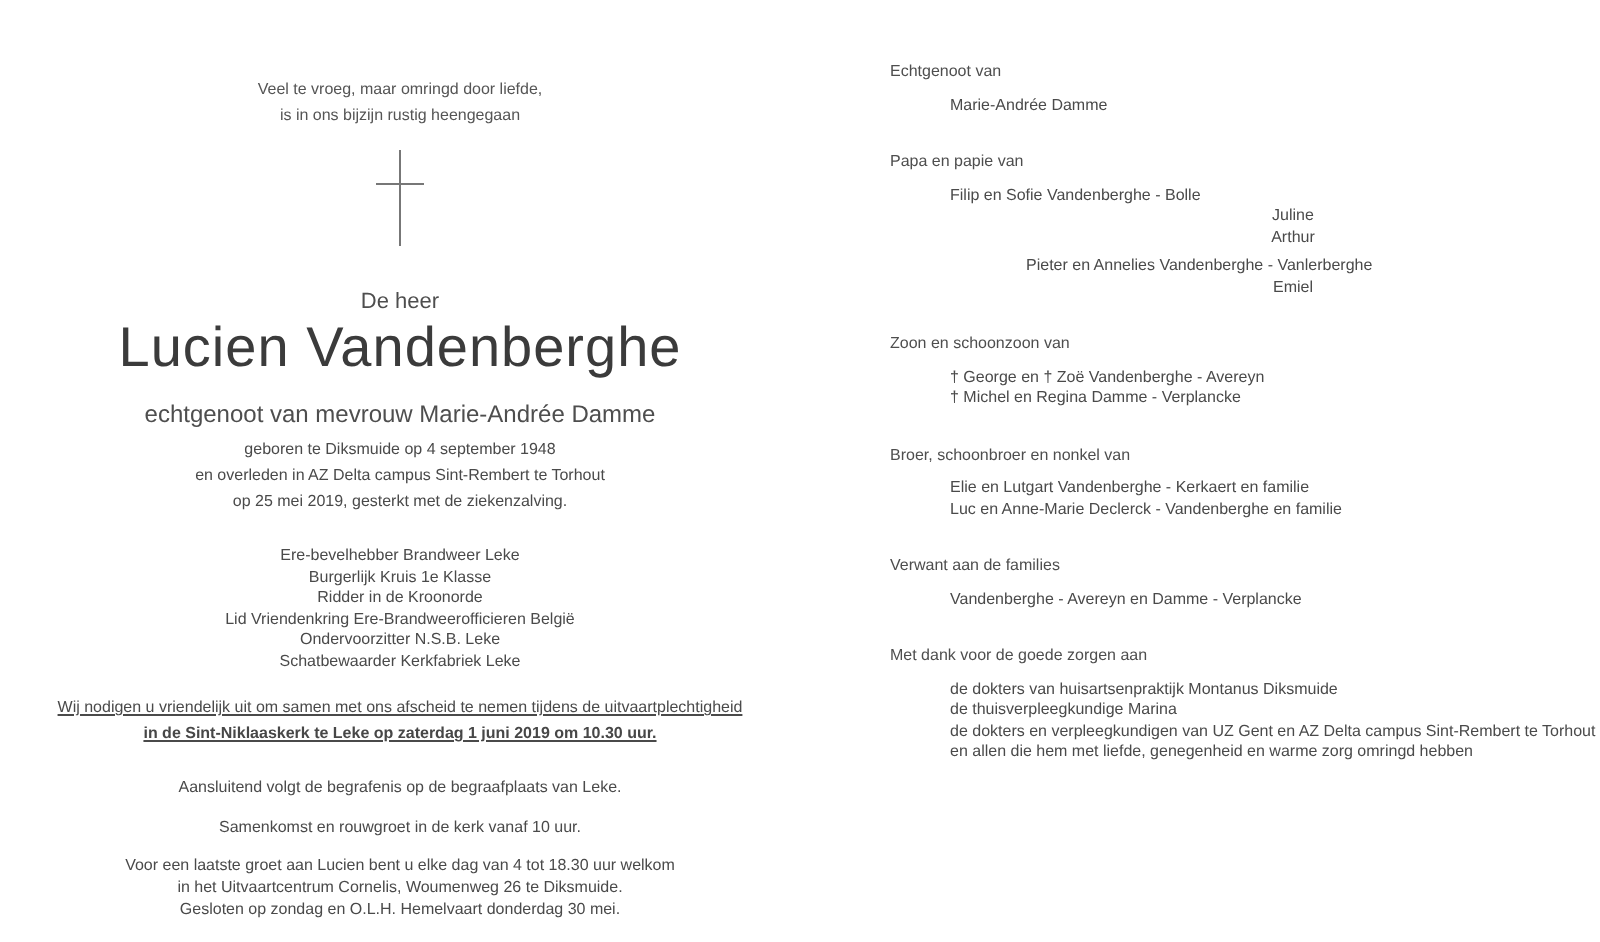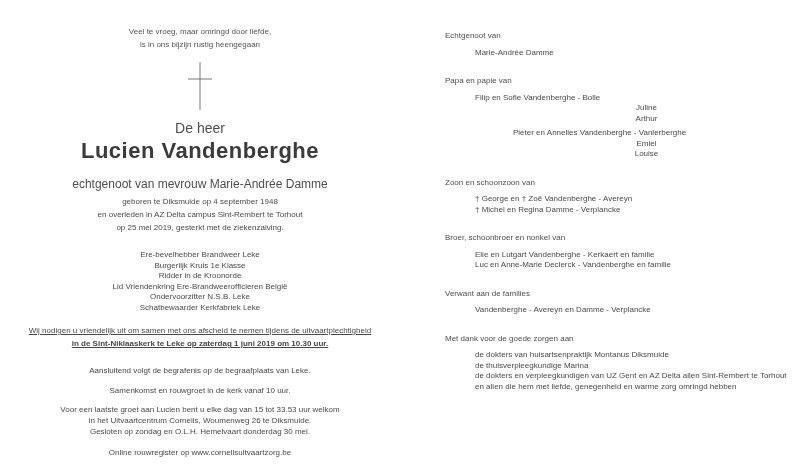--- a/index.html
+++ b/index.html
@@ -10,31 +10,31 @@
     color: #4a4a4a;
     overflow: hidden;
   }
   .card { position: relative; width: 800px; height: 471px; background: #ffffff; }
 
   
   .left-page {
     position: absolute; left: 0; top: 0;
     width: 400px; height: 405px;
     text-align: center;
-    padding-top: 25px;
+    padding-top: 38px;
     box-sizing: border-box;
   }
   .line { font-size: 8px; line-height: 13px; white-space: nowrap; }
   .opening .line { color: #555; }
   .cross-wrap { margin-top: 11px; height: 48px; }
-  .salutation { margin-top: 12px; font-size: 14px; line-height: 12px; color: #4e4e4e; }
+  .salutation { margin-top: 22px; font-size: 11px; line-height: 12px; color: #4e4e4e; }
   .deceased-name {
     margin-top: 4px;
-    font-size: 22px; line-height: 26px;
-    font-weight: bold;
+    font-size: 28px; line-height: 26px;
+    font-weight: normal;
     color: #3b3b3b;
     letter-spacing: 0.5px;
   }
   .spouse-line { margin-top: 13px; font-size: 12px; line-height: 14px; color: #4e4e4e; }
   .life-block { margin-top: 4px; }
   .honors-block { margin-top: 16px; }
   .honors-block .line { line-height: 10.5px; }
   .invite-block { margin-top: 11px; text-decoration: underline; }
   .invite-bold { font-weight: bold; color: #474747; }
   .burial-line { margin-top: 14px; }
@@ -100,21 +100,21 @@
     <div class="invite-block">
       <div class="line">Wij nodigen u vriendelijk uit om samen met ons afscheid te nemen tijdens de uitvaartplechtigheid</div>
       <div class="line invite-bold">in de Sint-Niklaaskerk te Leke op zaterdag 1 juni 2019 om 10.30 uur.</div>
     </div>
 
     <div class="line burial-line">Aansluitend volgt de begrafenis op de begraafplaats van Leke.</div>
 
     <div class="line gathering-line">Samenkomst en rouwgroet in de kerk vanaf 10 uur.</div>
 
     <div class="visit-block">
-        <div class="line">Voor een laatste groet aan Lucien bent u elke dag van 15 tot 33.53 uur welkom</div>
+        <div class="line">Voor een laatste groet aan Lucien bent u elke dag van 4 tot 18.30 uur welkom</div>
         <div class="line">in het Uitvaartcentrum Cornelis, Woumenweg 26 te Diksmuide.</div>
         <div class="line">Gesloten op zondag en O.L.H. Hemelvaart donderdag 30 mei.</div>
       </div>
 
     <div class="line register-line">Online rouwregister op www.cornelisuitvaartzorg.be</div>
 
   </div>
 
   <div class="right-page">
     <div id="right-sections">
@@ -122,39 +122,38 @@
           <div class="sec-label">Echtgenoot van</div>
           <div class="sec-item level1">Marie-Andrée Damme</div>
         </div>
         <div class="section">
           <div class="sec-label">Papa en papie van</div>
           <div class="sec-item level1">Filip en Sofie Vandenberghe - Bolle</div>
           <div class="sec-item level2">Juline</div>
           <div class="sec-item level2">Arthur</div>
           <div class="sec-item level1 gap">Pieter en Annelies Vandenberghe - Vanlerberghe</div>
           <div class="sec-item level2">Emiel</div>
-          <div class="sec-item level2">Louise</div>
         </div>
         <div class="section">
           <div class="sec-label">Zoon en schoonzoon van</div>
           <div class="sec-item level1">† George en † Zoë Vandenberghe - Avereyn</div>
           <div class="sec-item level1">† Michel en Regina Damme - Verplancke</div>
         </div>
         <div class="section">
           <div class="sec-label">Broer, schoonbroer en nonkel van</div>
           <div class="sec-item level1">Elie en Lutgart Vandenberghe - Kerkaert en familie</div>
           <div class="sec-item level1">Luc en Anne-Marie Declerck - Vandenberghe en familie</div>
         </div>
         <div class="section">
           <div class="sec-label">Verwant aan de families</div>
           <div class="sec-item level1">Vandenberghe - Avereyn en Damme - Verplancke</div>
         </div>
         <div class="section">
           <div class="sec-label">Met dank voor de goede zorgen aan</div>
           <div class="sec-item level1">de dokters van huisartsenpraktijk Montanus Diksmuide</div>
           <div class="sec-item level1">de thuisverpleegkundige Marina</div>
-          <div class="sec-item level1">de dokters en verpleegkundigen van UZ Gent en AZ Delta allen Sint-Rembert te Torhout</div>
+          <div class="sec-item level1">de dokters en verpleegkundigen van UZ Gent en AZ Delta campus Sint-Rembert te Torhout</div>
           <div class="sec-item level1">en allen die hem met liefde, genegenheid en warme zorg omringd hebben</div>
         </div>
       </div>
   </div>
 
 </div>
 
 </body></html>

